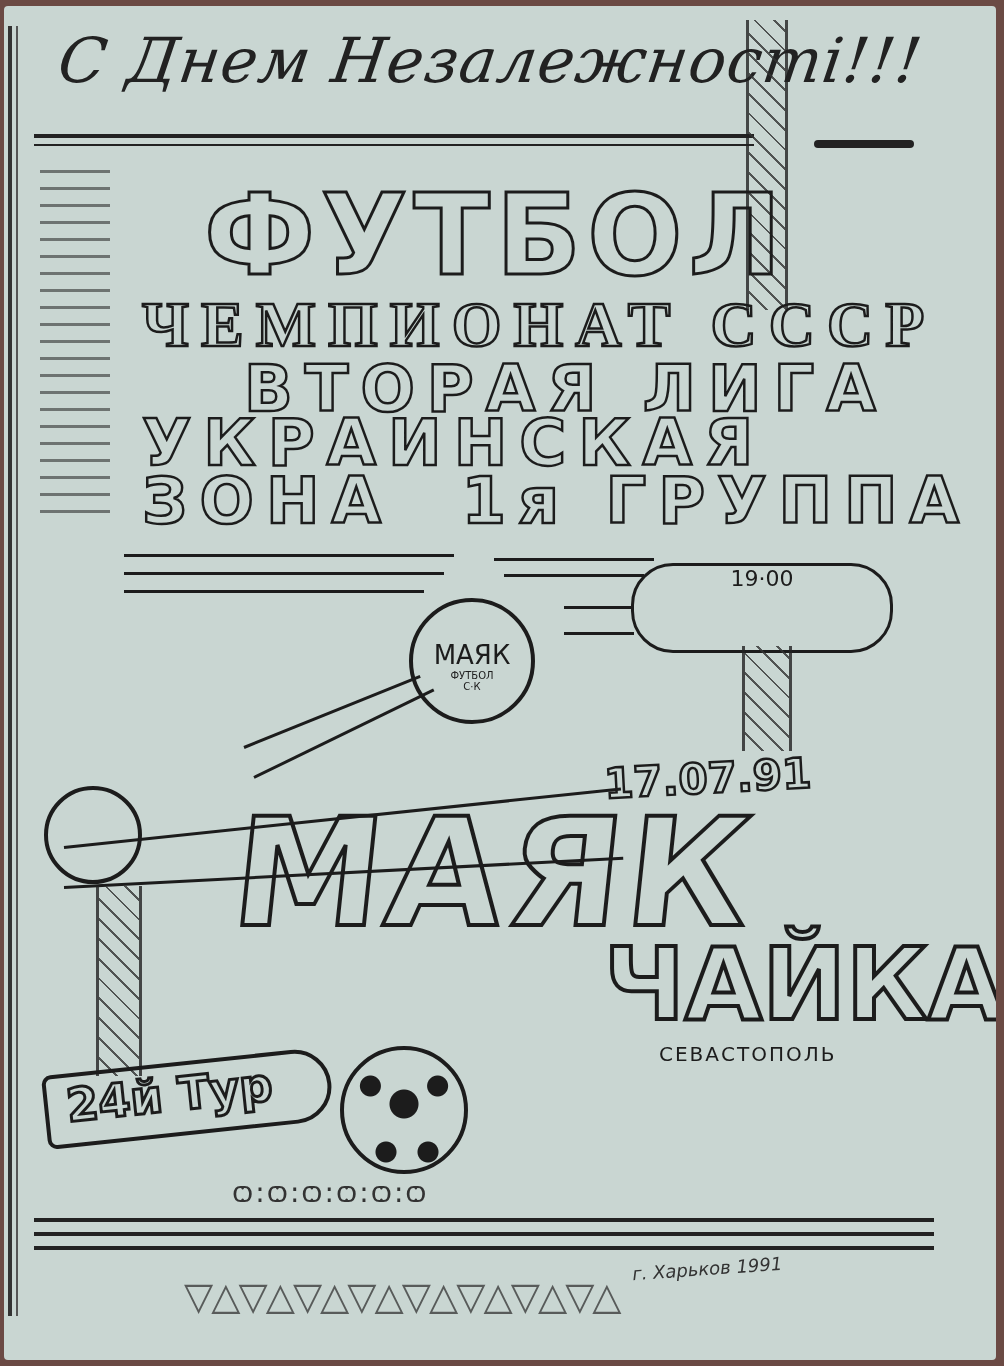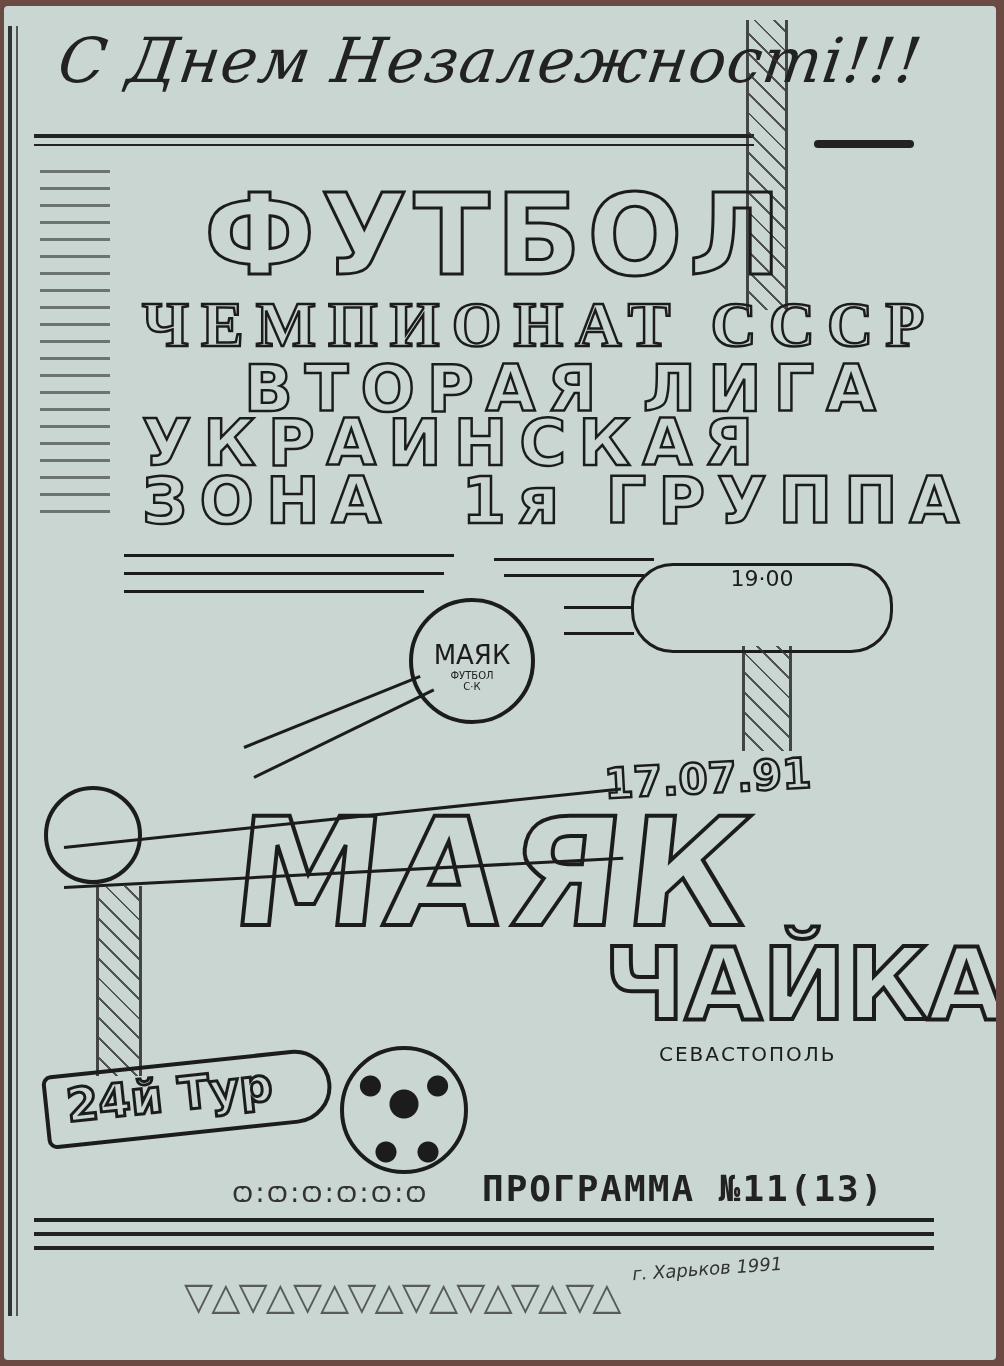--- a/index.html
+++ b/index.html
@@ -88,21 +88,20 @@
 
   <div class="abs chaika">ЧАЙКА</div>
   <div class="abs city">СЕВАСТОПОЛЬ</div>
 
   <div class="abs banner"></div>
   <div class="abs tour">24й Тур</div>
 
   <div class="abs ball"></div>
 
   <div class="abs orn-row">ѻ:ѻ:ѻ:ѻ:ѻ:ѻ</div>
-  <div class="abs program">ПРОГРАММА №11(13)</div>
 
   <div class="abs hline" style="left:30px;top:1212px;width:900px;"></div>
   <div class="abs hline" style="left:30px;top:1226px;width:900px;"></div>
   <div class="abs hline" style="left:30px;top:1240px;width:900px;"></div>
 
   <div class="abs sig">г. Харьков 1991</div>
   <div class="abs tri-row">▽△▽△▽△▽△▽△▽△▽△▽△</div>
 </div>
 
 </body></html>

